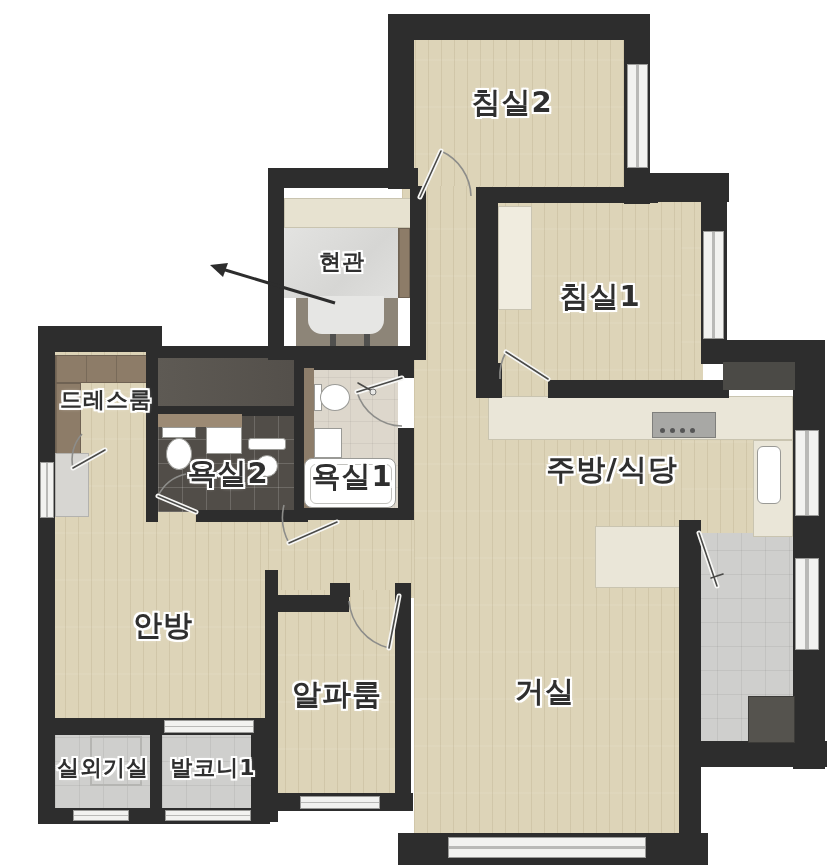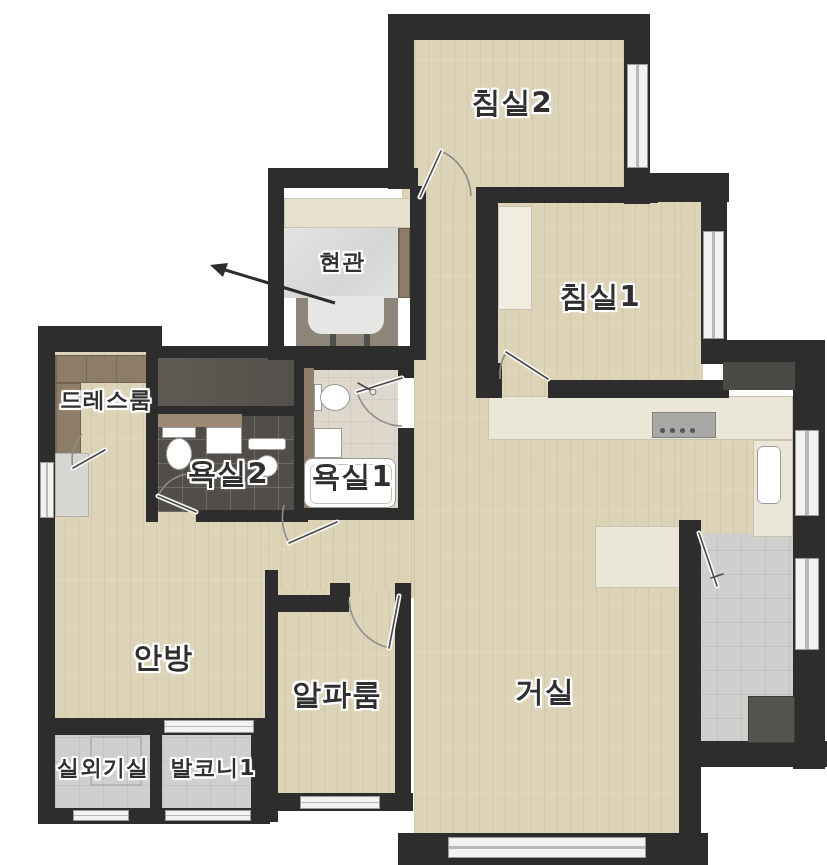--- a/index.html
+++ b/index.html
@@ -213,19 +213,20 @@
       <polygon points="210,265 228,263 223,277" fill="#2d2d2d"></polygon>
     </g>
   </svg>
 
   <div class="lbl" style="left:512px;top:103px">침실2</div>
   <div class="lbl small" style="left:342px;top:262px">현관</div>
   <div class="lbl" style="left:600px;top:297px">침실1</div>
   <div class="lbl small" style="left:106px;top:400px">드레스룸</div>
   <div class="lbl" style="left:228px;top:474px">욕실2</div>
   <div class="lbl" style="left:352px;top:477px">욕실1</div>
-  <div class="lbl" style="left:163px;top:658px">안방</div>
+  <div class="lbl" style="left:612px;top:470px">주방/식당</div>
+  <div class="lbl" style="left:163px;top:626px">안방</div>
   <div class="lbl" style="left:337px;top:695px">알파룸</div>
   <div class="lbl" style="left:545px;top:692px">거실</div>
   <div class="lbl small" style="left:103px;top:768px">실외기실</div>
   <div class="lbl small" style="left:213px;top:768px">발코니1</div>
 
 </div>
 
 </body></html>

